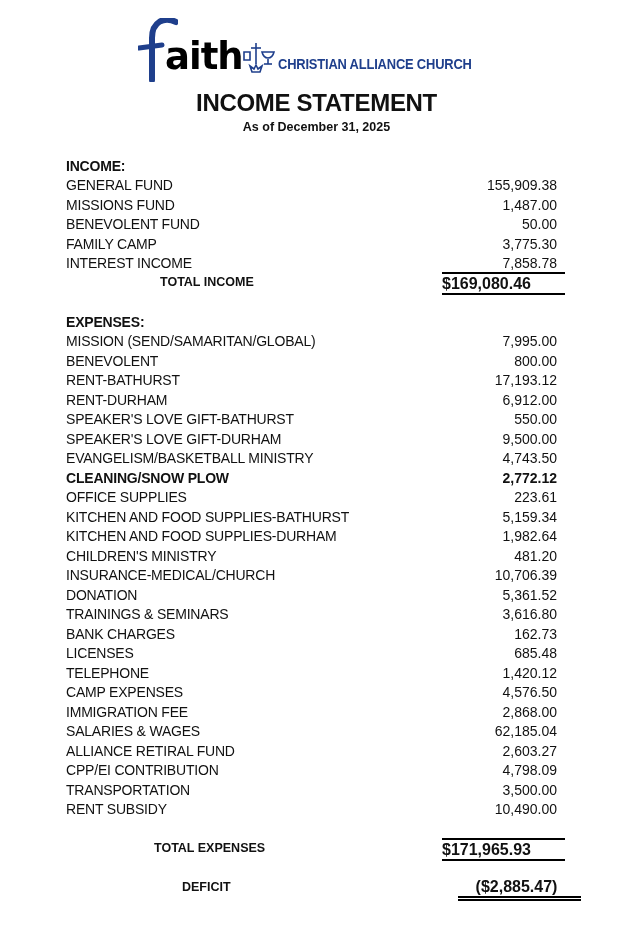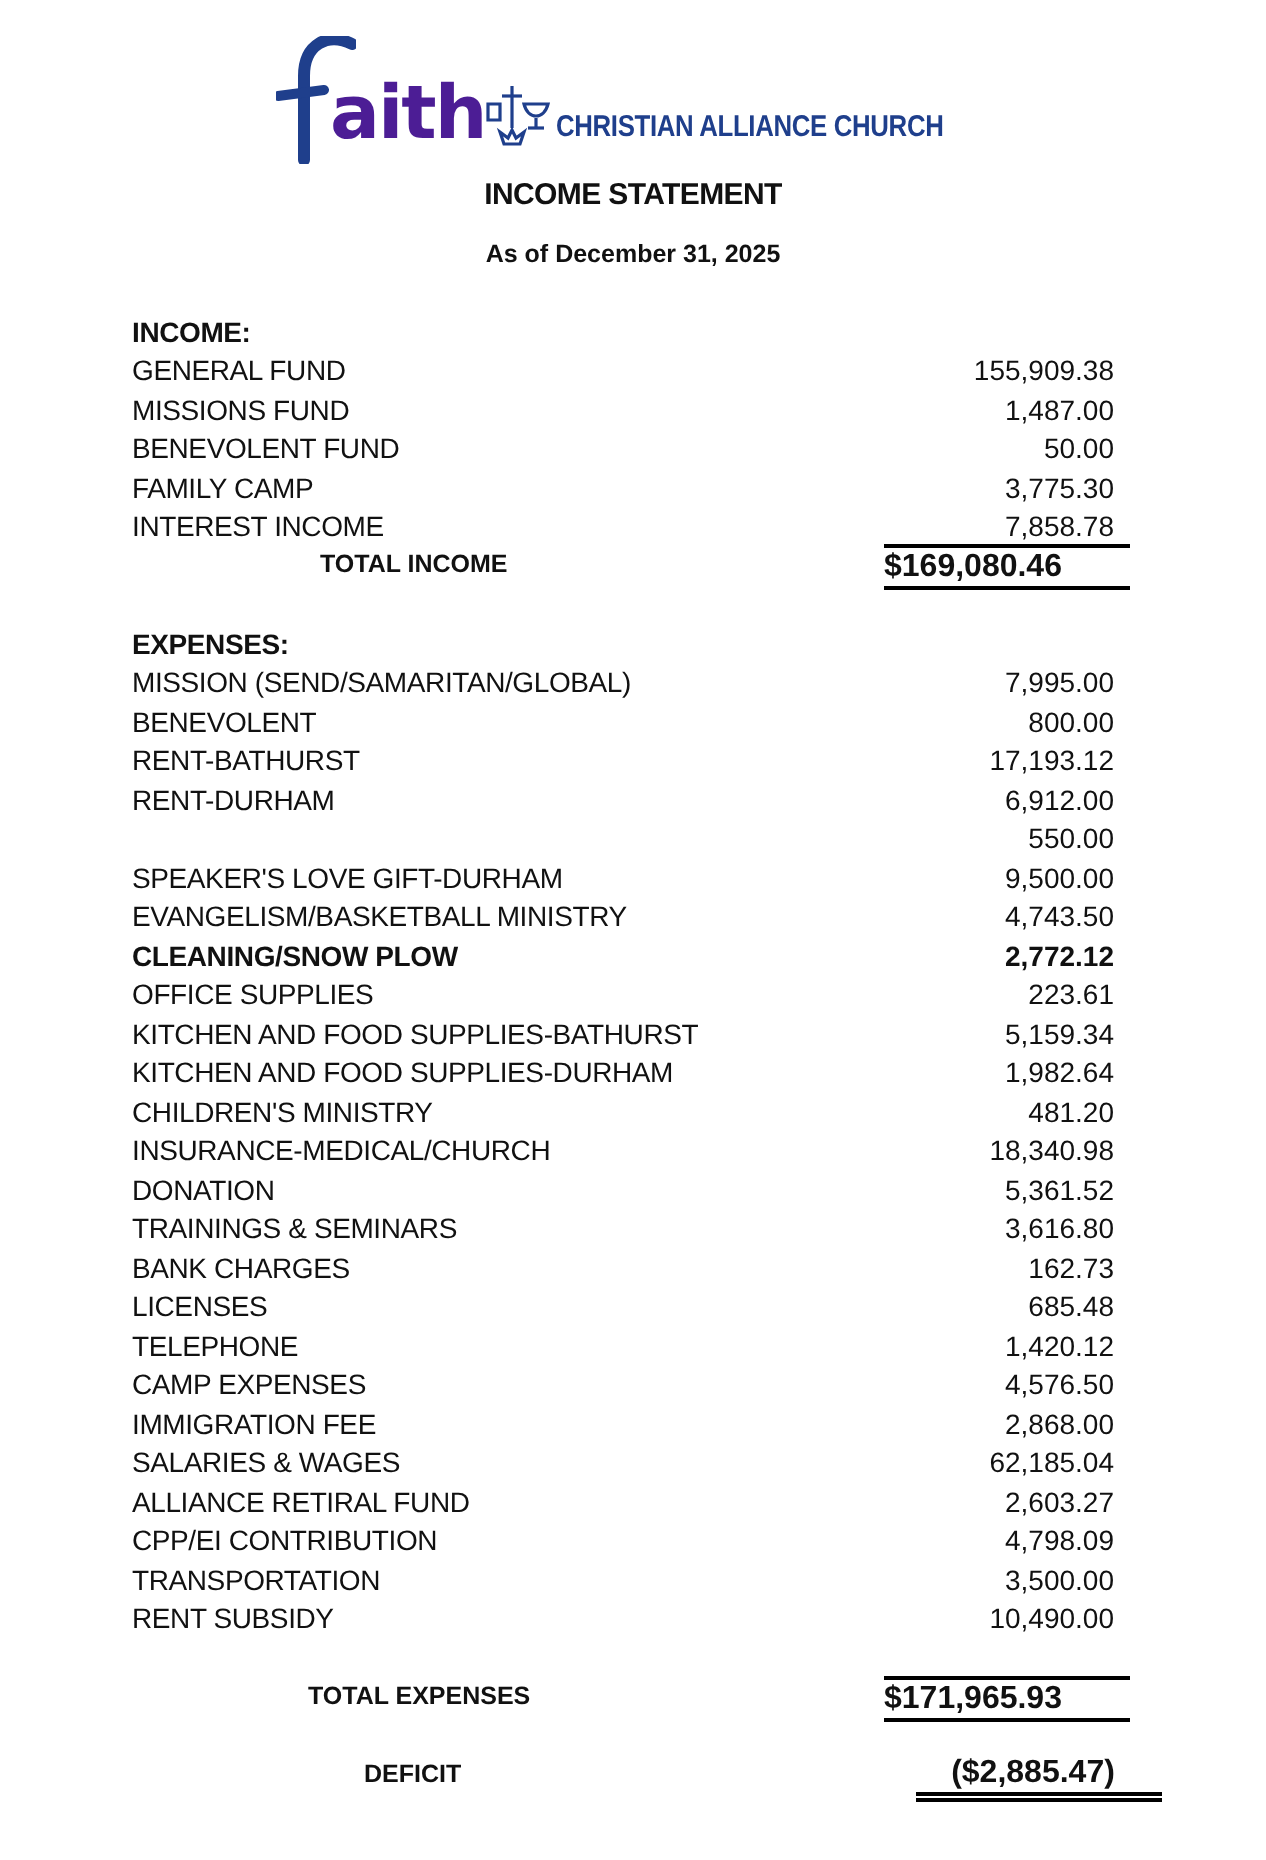--- a/index.html
+++ b/index.html
@@ -2,28 +2,28 @@
 <html><head>
   <meta charset="utf-8">
   <style>
     html, body { margin: 0; padding: 0; background: #ffffff; }
     body { width: 633px; height: 930px; position: relative; overflow: hidden;
            font-family: "Liberation Sans", sans-serif; color: #111111; }
 
     .logo { position: absolute; left: 138px; top: 18px; height: 64px; width: 320px; }
     .logo .faith-f { position: absolute; left: 0; top: 0; }
     .logo .faith-word { position: absolute; left: 27px; top: 20px; font-family: "DejaVu Sans", sans-serif;
-      font-weight: bold; font-size: 37px; color: #4c1d95; letter-spacing: -1px; line-height: 1; }
+      font-weight: bold; font-size: 37px; color: #000000; letter-spacing: -1px; line-height: 1; }
     .logo .emblem { position: absolute; left: 104px; top: 24px; }
     .logo .church-name { position: absolute; left: 140px; top: 37px; font-family: "Liberation Sans", sans-serif;
       font-weight: bold; font-size: 15px; color: #1f3f8c; letter-spacing: -0.2px; transform: scaleX(0.86);
       transform-origin: left center; white-space: nowrap; }
 
     .title { position: absolute; left: 0; width: 633px; top: 89px; text-align: center;
-      font-weight: bold; font-size: 15px; letter-spacing: -0.3px; }
+      font-weight: bold; font-size: 24px; letter-spacing: -0.3px; }
     .subtitle { position: absolute; left: 0; width: 633px; top: 120px; text-align: center;
       font-weight: bold; font-size: 12.5px; }
 
     .row { position: absolute; left: 66px; width: 498px; height: 19.5px; font-size: 14px;
       line-height: 19.5px; }
     .row .lbl { position: absolute; left: 0; top: 0; white-space: nowrap; letter-spacing: -0.2px; }
     .row .amt { position: absolute; right: 7px; top: 0; white-space: nowrap; }
     .section-head { font-weight: bold; }
 
     .total-row { position: absolute; font-size: 12.5px; font-weight: bold; }
@@ -109,20 +109,21 @@
     </div>
     <div class="row" style="top: 371px;">
       <span class="lbl">RENT-BATHURST</span>
       <span class="amt">17,193.12</span>
     </div>
     <div class="row" style="top: 390.5px; text-align: center;">
       <span class="lbl">RENT-DURHAM</span>
       <span class="amt">6,912.00</span>
     </div>
     <div class="row" style="top: 410px;">
+      <span class="lbl">SPEAKER'S LOVE GIFT-BATHURST</span>
       <span class="amt">550.00</span>
     </div>
     <div class="row" style="top: 429.5px;">
       <span class="lbl">SPEAKER'S LOVE GIFT-DURHAM</span>
       <span class="amt">9,500.00</span>
     </div>
     <div class="row" style="top: 449px;">
       <span class="lbl">EVANGELISM/BASKETBALL MINISTRY</span>
       <span class="amt">4,743.50</span>
     </div>
@@ -141,21 +142,21 @@
     <div class="row" style="top: 527px;">
       <span class="lbl">KITCHEN AND FOOD SUPPLIES-DURHAM</span>
       <span class="amt">1,982.64</span>
     </div>
     <div class="row" style="top: 546.5px;">
       <span class="lbl">CHILDREN'S MINISTRY</span>
       <span class="amt">481.20</span>
     </div>
     <div class="row" style="top: 566px;">
       <span class="lbl">INSURANCE-MEDICAL/CHURCH</span>
-      <span class="amt">18,340.98</span>
+      <span class="amt">10,706.39</span>
     </div>
     <div class="row" style="top: 585.5px;">
       <span class="lbl">DONATION</span>
       <span class="amt">5,361.52</span>
     </div>
     <div class="row" style="top: 605px;">
       <span class="lbl">TRAININGS &amp; SEMINARS</span>
       <span class="amt">3,616.80</span>
     </div>
     <div class="row" style="top: 624.5px;">

